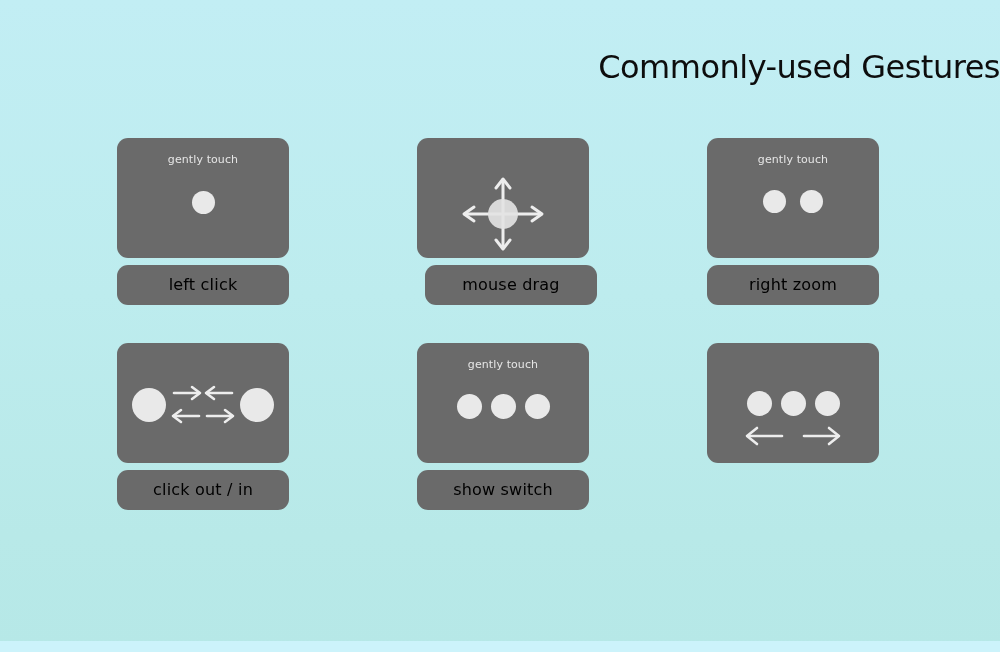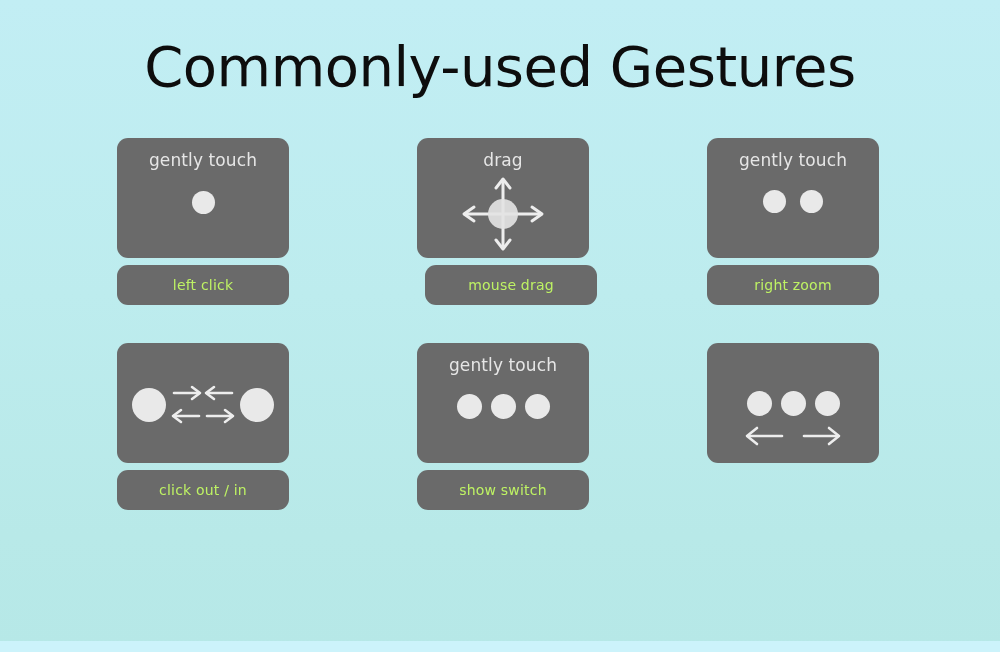--- a/index.html
+++ b/index.html
@@ -31,22 +31,22 @@
     width: 1000px;
     height: 11px;
     background: #ccf3fb;
   }
 
   #page-title {
     position: absolute;
     left: 0;
     top: 40px;
     width: 1000px;
-    text-align: center;
-    font-size: 56px;
+    text-align: right;
+    font-size: 32px;
     line-height: 54px;
     letter-spacing: -0.5px;
     color: #0d0d0d;
     font-weight: 400;
     font-family: "DejaVu Sans", sans-serif;
     white-space: nowrap;
   }
 
   .card {
     position: absolute;
@@ -58,41 +58,41 @@
   .card-face {
     overflow: hidden;
   }
 
   .card-hint {
     position: absolute;
     left: 0;
     top: 11px;
     width: 100%;
     text-align: center;
-    font-size: 17px;
+    font-size: 11px;
     line-height: 22px;
     color: #e6e6e6;
     font-family: "DejaVu Sans", sans-serif;
     letter-spacing: 0.1px;
     white-space: nowrap;
   }
 
   .card-label {
     position: absolute;
     background: #6a6a6a;
     border-radius: 11px;
     display: flex;
     align-items: center;
     justify-content: center;
     box-sizing: border-box;
   }
   .card-label span {
-    font-size: 14px;
+    font-size: 16px;
     line-height: 20px;
-    color: #bef264;
+    color: #000000;
     font-family: "DejaVu Sans", sans-serif;
     letter-spacing: 0.2px;
     white-space: nowrap;
   }
 
   .dot {
     display: inline-block;
     background: #e9e9e9;
     border-radius: 50%;
   }
@@ -124,21 +124,20 @@
     <div class="card-hint">gently touch</div>
     <div class="dot-row" style="top:52px; height:24px;">
       <span class="dot" style="width:23px;height:23px;"></span>
     </div>
   </div>
   <div class="card-label" style="left:117px; top:265px; width:172px; height:40px;">
     <span>left click</span>
   </div>
 
   <div class="card card-face" style="left:417px; top:138px; width:172px; height:120px;">
-    <div class="card-hint">drag</div>
     <div class="svg-center" style="top:36px;">
       <svg width="96" height="80" viewBox="0 0 96 80" aria-hidden="true">
         <g stroke="#ededed" stroke-width="3" fill="none" stroke-linecap="round" stroke-linejoin="round">
 
           <line x1="48" y1="40" x2="48" y2="6"></line>
           <polyline points="41,14 48,5 55,14"></polyline>
 
           <line x1="48" y1="40" x2="48" y2="74"></line>
           <polyline points="41,66 48,75 55,66"></polyline>
 

